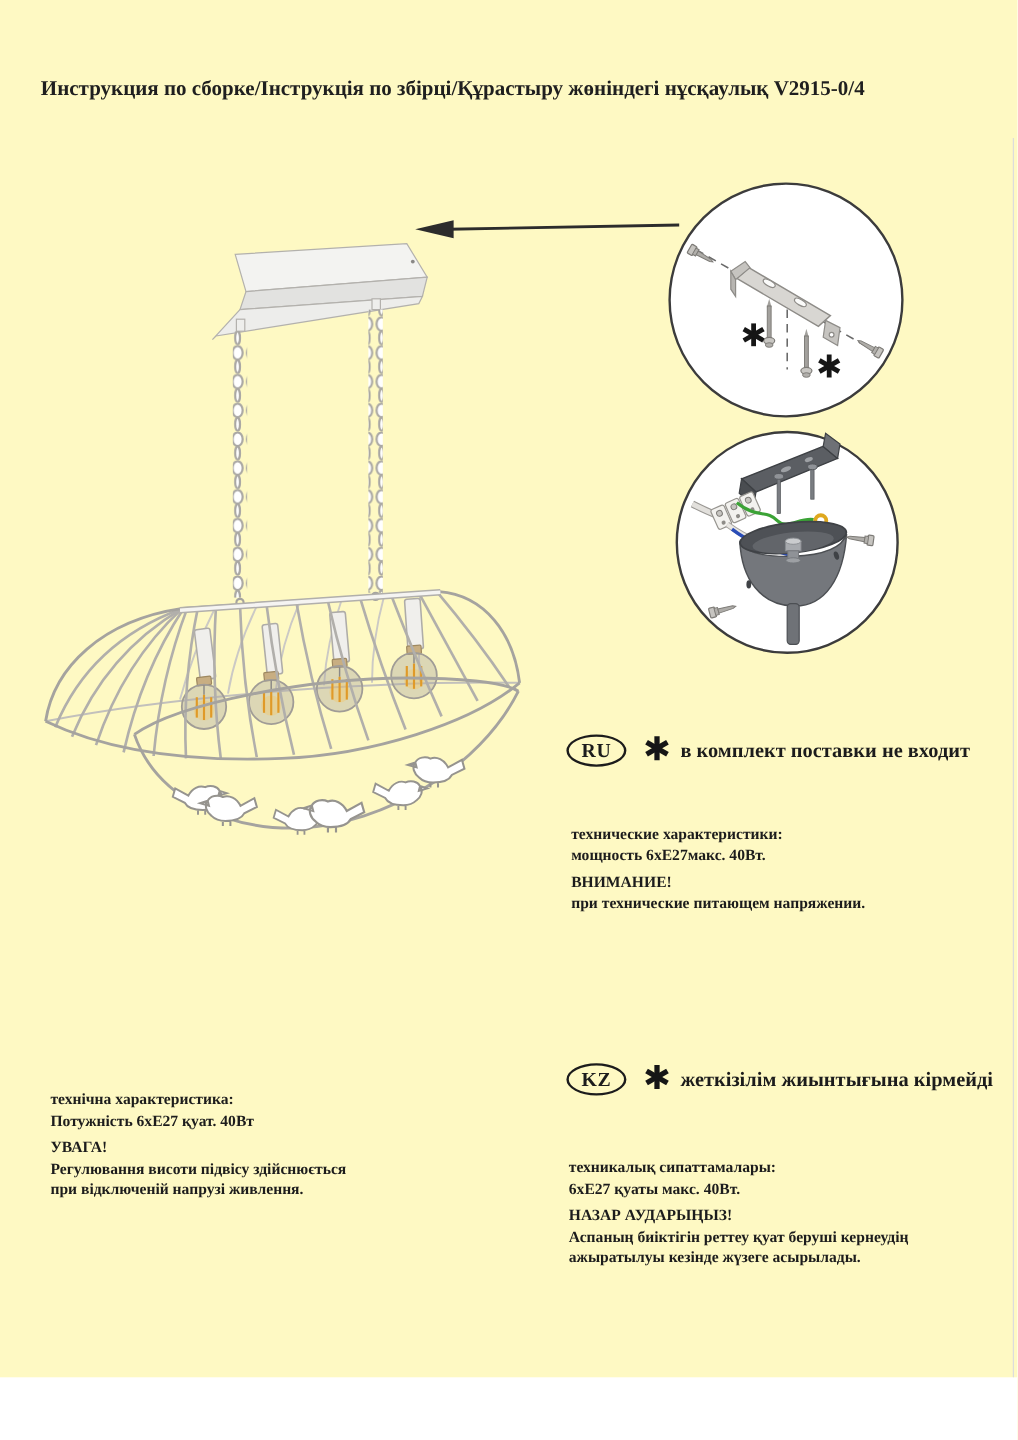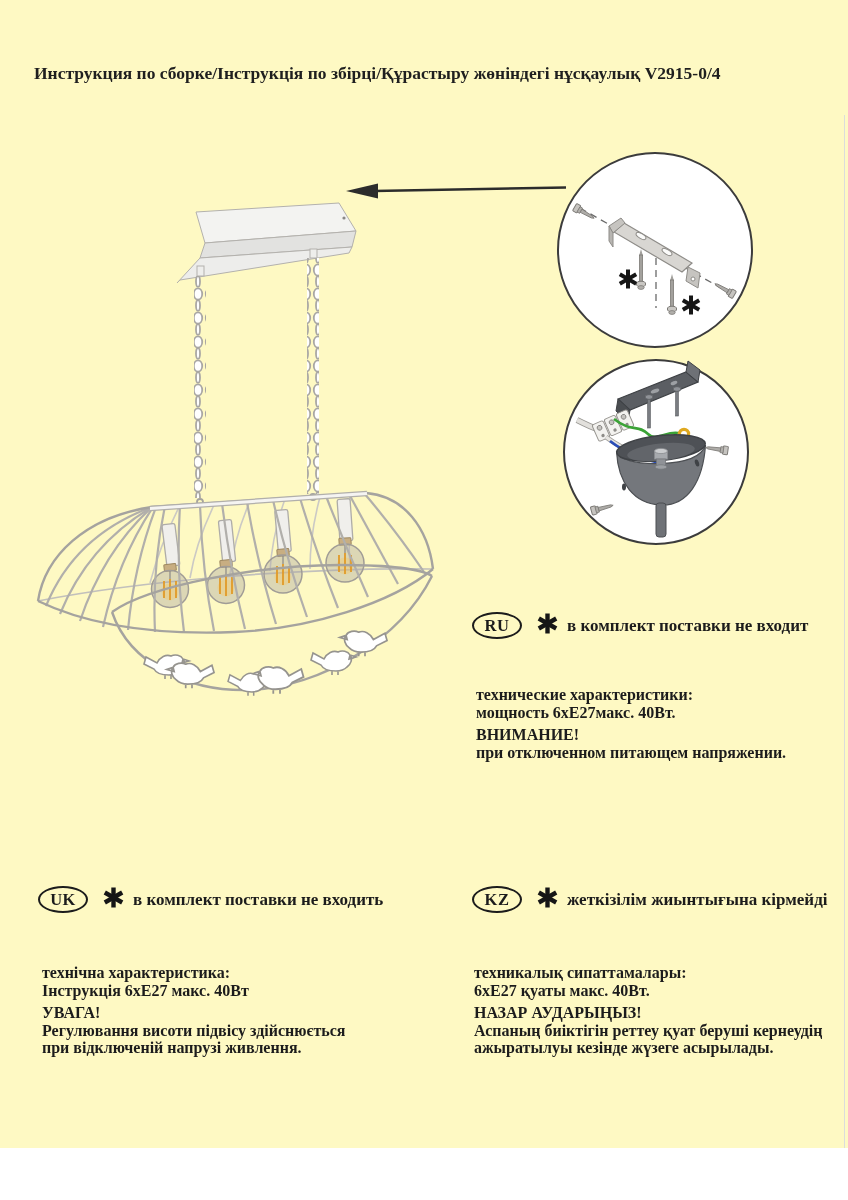--- a/index.html
+++ b/index.html
@@ -11,21 +11,21 @@
 
   
   .note-row{position:absolute;display:flex;align-items:center;}
   .badge{display:flex;align-items:center;justify-content:center;width:50px;height:27px;
          border:2.4px solid #1c1c1c;border-radius:50%;font-size:16.5px;font-weight:bold;
          letter-spacing:0.5px;box-sizing:border-box;}
   .ast{margin-left:14px;margin-right:8px;transform:translateY(-2px);flex:0 0 auto;}
   .note-text{font-size:17px;font-weight:bold;white-space:nowrap;}
 
   
-  .specs{position:absolute;font-size:16px;font-weight:bold;line-height:17.5px;}
+  .specs{position:absolute;font-size:13px;font-weight:bold;line-height:17.5px;}
   .specs .para-gap{margin-top:5px;}
 
   
   .rib{stroke:#b1afab;stroke-width:2.2;fill:none;}
   .ribback{stroke:#cbc9c5;stroke-width:1.6;fill:none;}
   .sil{stroke:#a5a39f;stroke-width:2.4;fill:none;}
   .rim2{stroke:#c2c0bc;stroke-width:1.7;fill:none;}
   .dash{stroke:#6a6a6a;stroke-width:1.3;fill:none;stroke-dasharray:7 5;}
   svg{display:block;}
 </style>
@@ -304,37 +304,26 @@
           <line x1="-8.7" y1="-5" x2="8.7" y2="5"></line>
           <line x1="-8.7" y1="5" x2="8.7" y2="-5"></line>
         </g>
     </svg>
     <div class="note-text">в комплект поставки не входит</div>
   </div>
   <div class="specs" style="left:476px;top:686px;">
     <div>технические характеристики:</div>
     <div>мощность 6хЕ27макс. 40Вт.</div>
     <div class="para-gap">ВНИМАНИЕ!</div>
-    <div>при отключенном питающем напряжении.</div>
-  </div>
-
-  <div class="note-row" style="left:38px;top:886px;">
-    <div class="badge">UK</div>
-    <svg class="ast" width="23" height="23" viewBox="-11.5 -11.5 23 23">
-      <g stroke="#161616" stroke-width="4.4">
-          <line y1="-10" y2="10"></line>
-          <line x1="-8.7" y1="-5" x2="8.7" y2="5"></line>
-          <line x1="-8.7" y1="5" x2="8.7" y2="-5"></line>
-        </g>
-    </svg>
-    <div class="note-text">в комплект поставки не входить</div>
-  </div>
-  <div class="specs" style="left:42px;top:964px;">
+    <div>при технические питающем напряжении.</div>
+  </div>
+
+  <div class="specs" style="left:42px;top:907px;">
     <div>технічна характеристика:</div>
-    <div>Інструкція 6хЕ27 макс. 40Вт</div>
+    <div>Потужність 6хЕ27 қуат. 40Вт</div>
     <div class="para-gap">УВАГА!</div>
     <div>Регулювання висоти підвісу здійснюється</div>
     <div>при відключеній напрузі живлення.</div>
   </div>
 
   <div class="note-row" style="left:472px;top:886px;">
     <div class="badge">KZ</div>
     <svg class="ast" width="23" height="23" viewBox="-11.5 -11.5 23 23">
       <g stroke="#161616" stroke-width="4.4">
           <line y1="-10" y2="10"></line>

